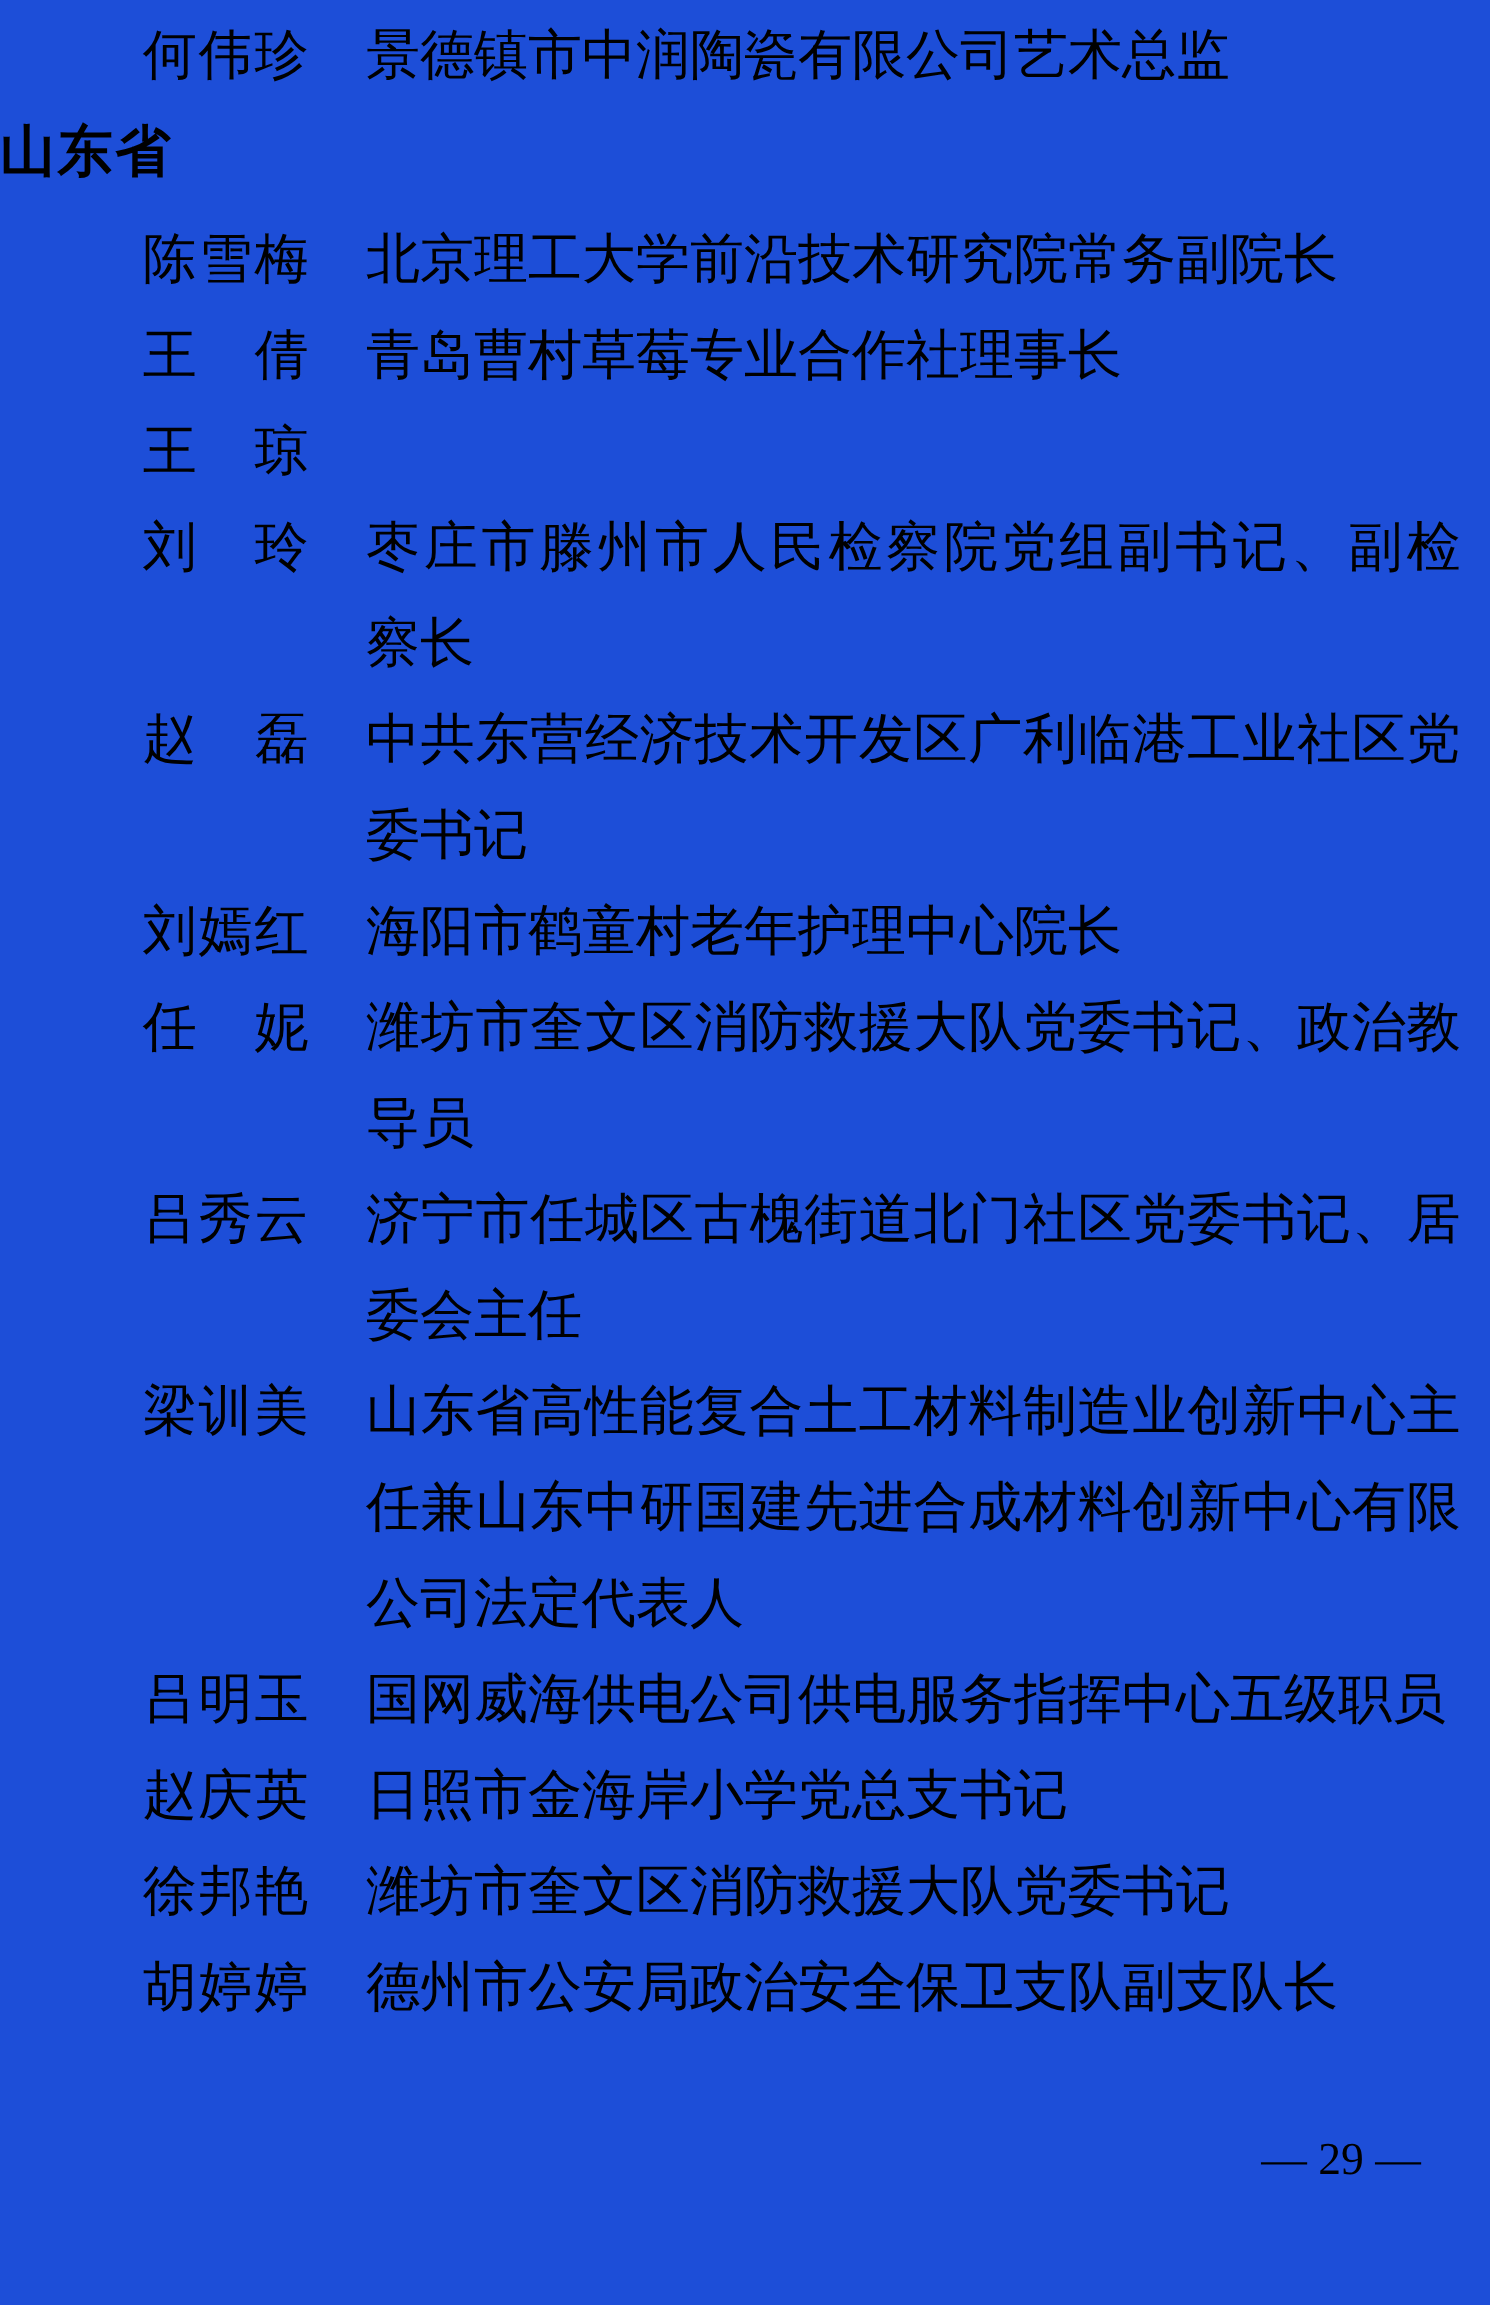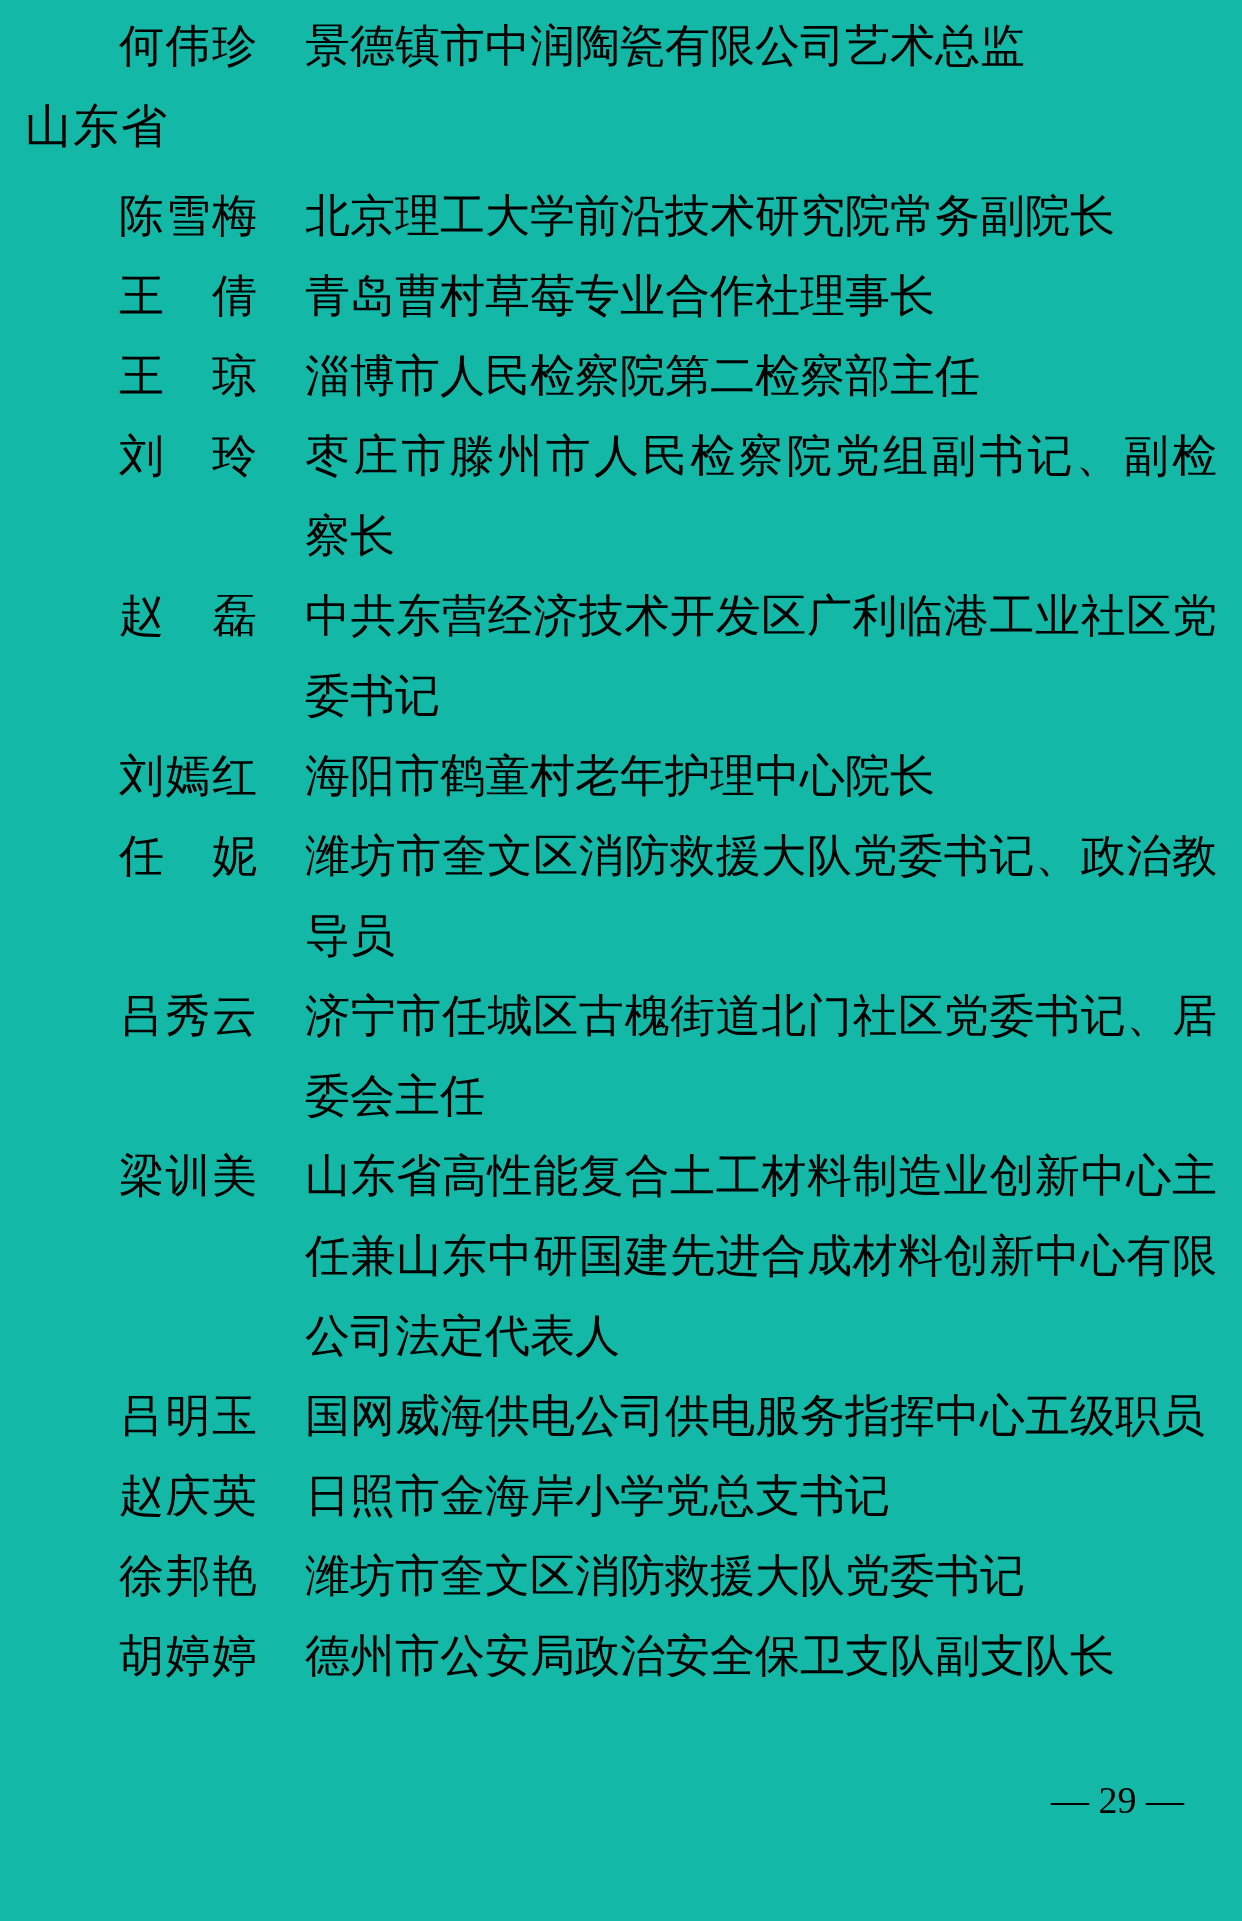--- a/index.html
+++ b/index.html
@@ -5,34 +5,33 @@
   html, body {
     margin: 0;
     padding: 0;
     background: #e8e8e8;
   }
   .page {
     position: relative;
     width: 1242px;
     height: 1921px;
     margin: 0 auto;
-    background: #14b8a6;
+    background: #1d4ed8;
     color: #000000;
     font-family: "Liberation Serif", "DejaVu Serif", serif;
     overflow: hidden;
   }
   .content {
     padding-top: 6px;
     font-size: 45px;
     line-height: 80px;
   }
   .section-heading {
-    margin-left: 25px;
     font-family: "Liberation Sans", "DejaVu Sans", sans-serif;
-    font-weight: normal;
+    font-weight: bold;
     font-size: 46px;
     letter-spacing: 2px;
   }
   .section-heading + .entry {
     margin-top: 10px;
   }
   .entry {
     display: flex;
     align-items: flex-start;
   }
@@ -83,23 +82,20 @@
         </div>
       </div>
       <div class="entry">
         <div class="name">王　倩</div>
         <div class="desc">
           <div class="line last">青岛曹村草莓专业合作社理事长</div>
         </div>
       </div>
       <div class="entry">
         <div class="name">王　琼</div>
-        <div class="desc">
-          <div class="line last">淄博市人民检察院第二检察部主任</div>
-        </div>
       </div>
       <div class="entry">
         <div class="name">刘　玲</div>
         <div class="desc">
           <div class="line">枣庄市滕州市人民检察院党组副书记、副检</div>
           <div class="line last">察长</div>
         </div>
       </div>
       <div class="entry">
         <div class="name">赵　磊</div>

